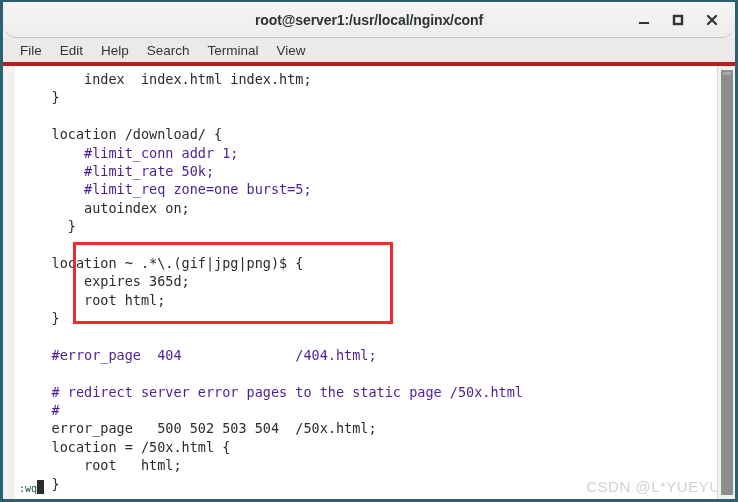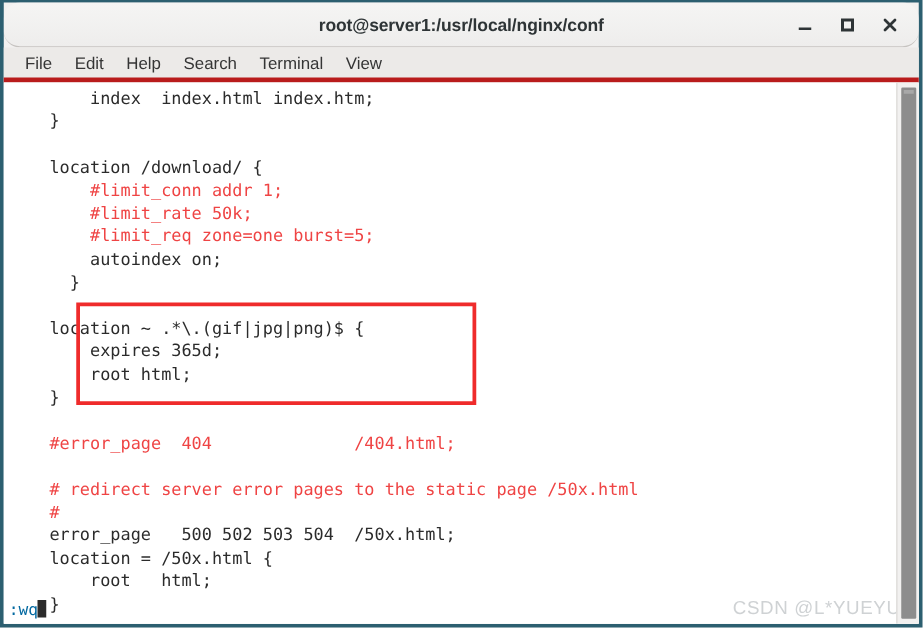--- a/index.html
+++ b/index.html
@@ -85,20 +85,21 @@
     cursor: default;
     white-space: nowrap;
   }
 
   
   #terminal-wrap {
     position: relative;
     flex: 1 1 auto;
     background: #ffffff;
     overflow: hidden;
+    margin-left: 12px;
   }
   #terminal {
     position: absolute;
     left: 0; top: 0;
     right: 18px;
     bottom: 0;
     background: #ffffff;
     overflow: hidden;
     padding: 4px 0 0 4px;
     box-sizing: border-box;
@@ -106,31 +107,31 @@
   #code {
     font-family: "DejaVu Sans Mono", "Liberation Mono", monospace;
     font-size: 13.5px;
     line-height: 18.4px;
     color: #2b2b2b;
     white-space: pre;
     margin: 0;
     padding: 0;
   }
   .ln { display: block; height: 18.4px; }
-  .cmt { color: #ef4444; }
+  .cmt { color: #4c1d95; }
 
   
   #statusline {
     position: absolute;
     left: 4px;
     bottom: 1px;
     font-family: "DejaVu Sans Mono", "Liberation Mono", monospace;
-    font-size: 13px;
+    font-size: 10px;
     line-height: 18.4px;
-    color: #0369a1;
+    color: #14532d;
     white-space: pre;
   }
   #cursor {
     display: inline-block;
     width: 7px;
     height: 14px;
     background: #2b2b2b;
     vertical-align: -2px;
     margin-left: 0px;
   }

